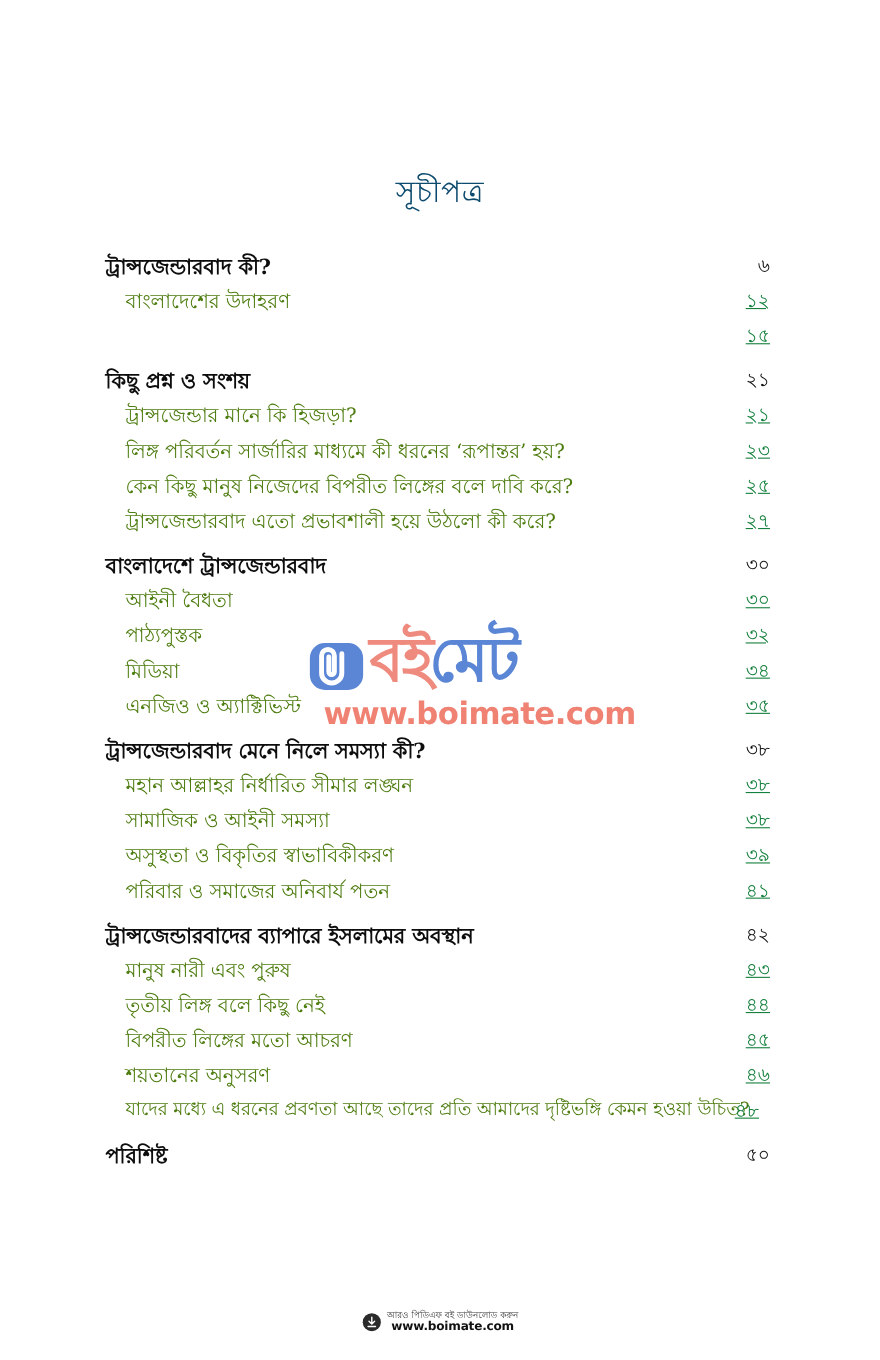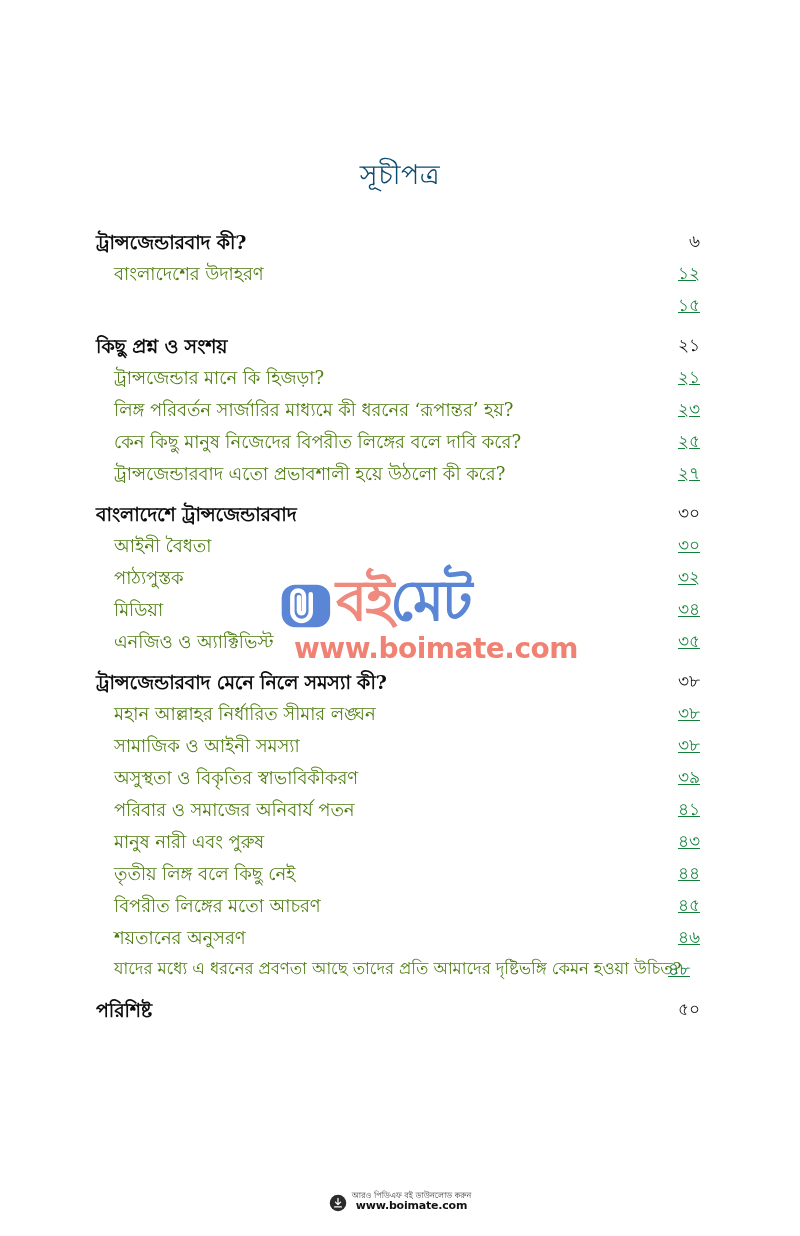--- a/index.html
+++ b/index.html
@@ -151,21 +151,21 @@
     letter-spacing: -0.5px;
   }
 
   
   #footer-badge {
     position: absolute;
     left: 0;
     top: 1192px;
     width: 800px;
     display: flex;
-    align-items: flex-end;
+    align-items: center;
     justify-content: center;
     gap: 5px;
   }
   #footer-badge .fb-icon {
     width: 18px;
     height: 18px;
     flex: 0 0 auto;
   }
   #footer-badge .fb-text {
     display: flex;
@@ -257,20 +257,24 @@
         <span class="toc-label">সামাজিক ও আইনী সমস্যা</span>
         <span class="toc-page">৩৮</span>
       </div>
       <div class="toc-row level-2">
         <span class="toc-label">অসুস্থতা ও বিকৃতির স্বাভাবিকীকরণ</span>
         <span class="toc-page">৩৯</span>
       </div>
       <div class="toc-row level-2">
         <span class="toc-label">পরিবার ও সমাজের অনিবার্য পতন</span>
         <span class="toc-page">৪১</span>
+      </div>
+      <div class="toc-row level-1 block-start">
+        <span class="toc-label">ট্রান্সজেন্ডারবাদের ব্যাপারে ইসলামের অবস্থান</span>
+        <span class="toc-page">৪২</span>
       </div>
       <div class="toc-row level-2">
         <span class="toc-label">মানুষ নারী এবং পুরুষ</span>
         <span class="toc-page">৪৩</span>
       </div>
       <div class="toc-row level-2">
         <span class="toc-label">তৃতীয় লিঙ্গ বলে কিছু নেই</span>
         <span class="toc-page">৪৪</span>
       </div>
       <div class="toc-row level-2">

